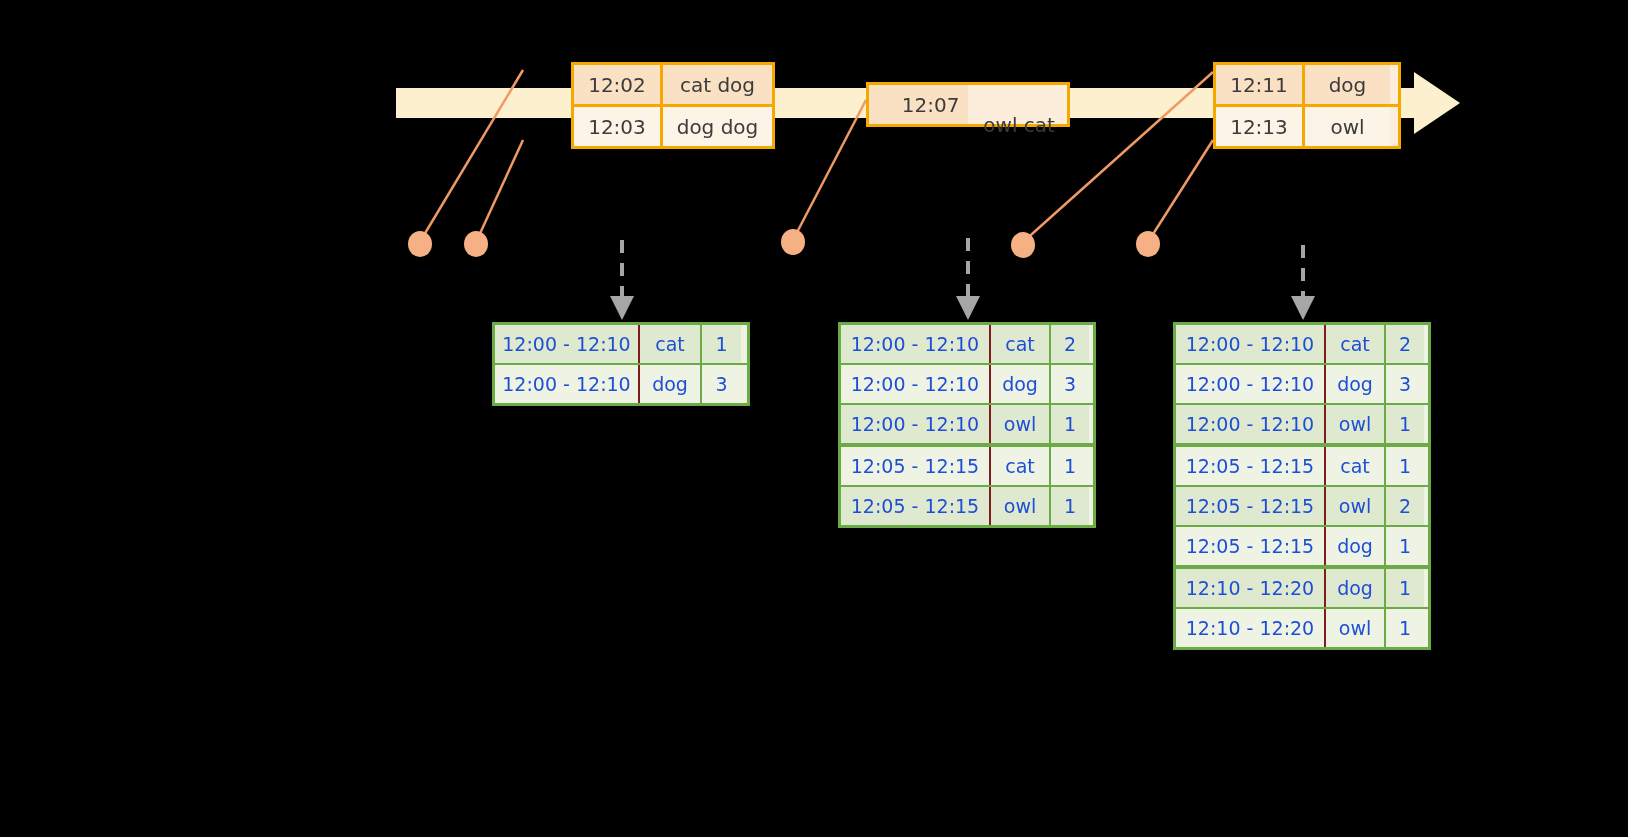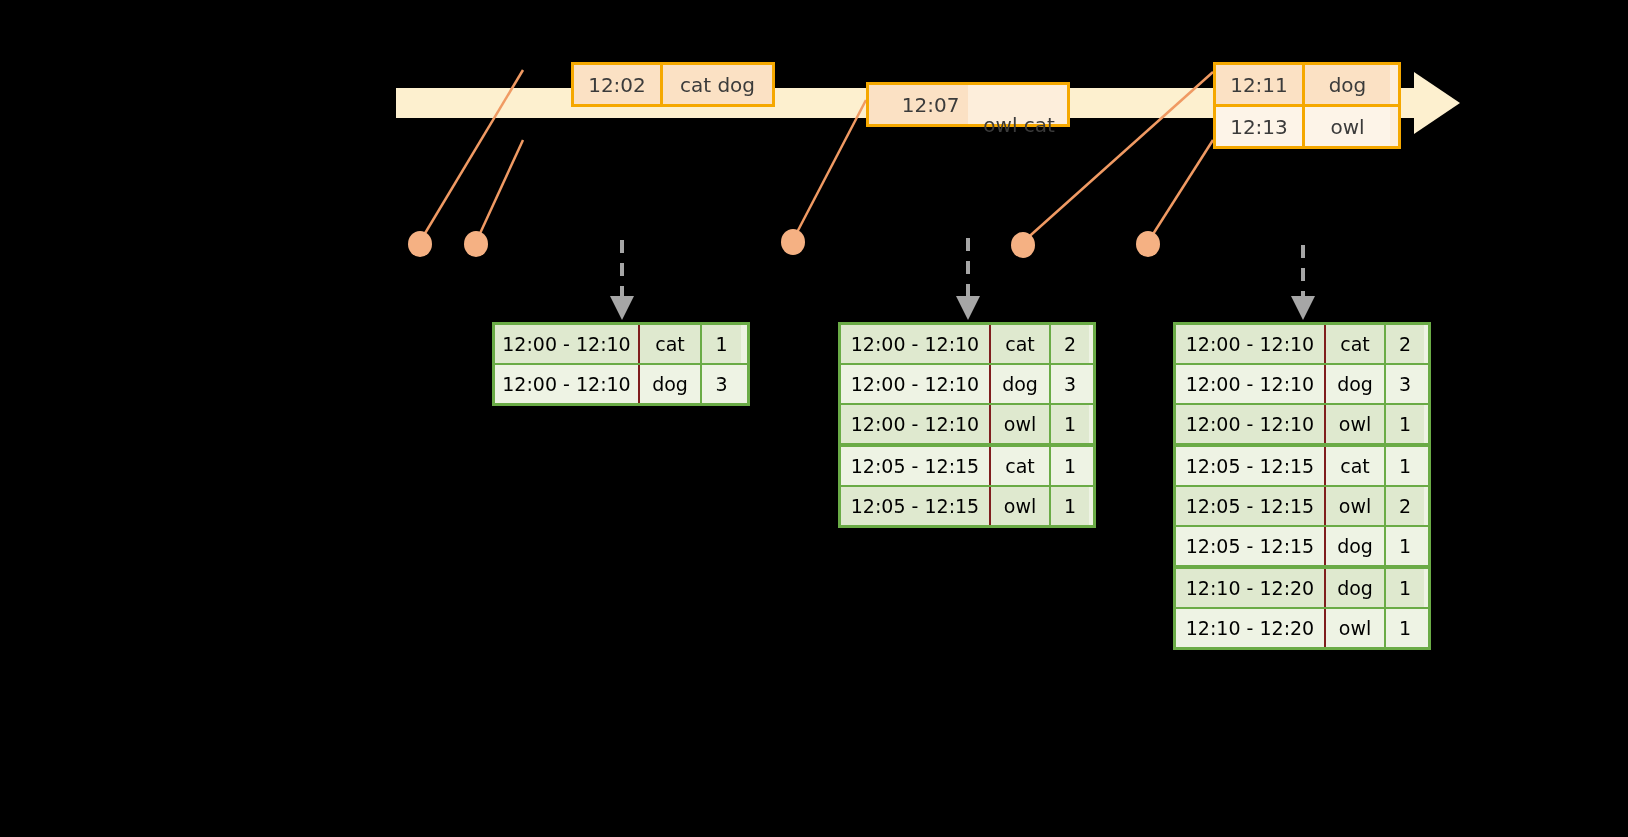--- a/index.html
+++ b/index.html
@@ -68,21 +68,21 @@
     height: 38px;
     border-bottom: 2px solid #6aab46;
   }
   .res-row:last-child { border-bottom: none; }
   .res-row.group-end { border-bottom: 4px solid #6aab46; }
   .res-row.shade .res-cell { background: #dfe9cf; }
   .res-cell {
     display: flex;
     align-items: center;
     justify-content: center;
-    color: #000000;
+    color: #1d4ed8;
     font-size: 19px;
     background: #eef3e4;
     box-sizing: border-box;
   }
   .res-win   { width: 145px; }
   .res-key   { width: 60px; border-left: 2px solid #7f1d1d; }
   .res-cnt   { width: 38px; border-left: 2px solid #6aab46; }
 
   .t1 .res-win { width: 143px; }
   .t1 .res-key { width: 62px; }
@@ -132,20 +132,24 @@
       <polygon points="956,296 980,296 968,320"></polygon>
       <polygon points="1291,296 1315,296 1303,320"></polygon>
     </g>
   </svg>
 
   <div class="event-box" id="event-group-1" style="left:523px; top:62px; width:204px;margin-left:48px;">
     <div class="event-row shade">
       <div class="ev-cell ev-time">12:02</div>
       <div class="ev-cell ev-words">cat dog</div>
     </div>
+    <div class="event-row">
+      <div class="ev-cell ev-time">12:03</div>
+      <div class="ev-cell ev-words">dog dog</div>
+    </div>
   </div>
 
   <div class="event-box wide" id="event-group-2" style="left:866px; top:82px; width:204px;">
     <div class="event-row shade">
       <div class="ev-cell ev-time">12:07</div>
       <div class="ev-cell ev-words">owl cat</div>
     </div>
   </div>
 
   <div class="event-box" id="event-group-3" style="left:1213px; top:62px; width:188px;">

